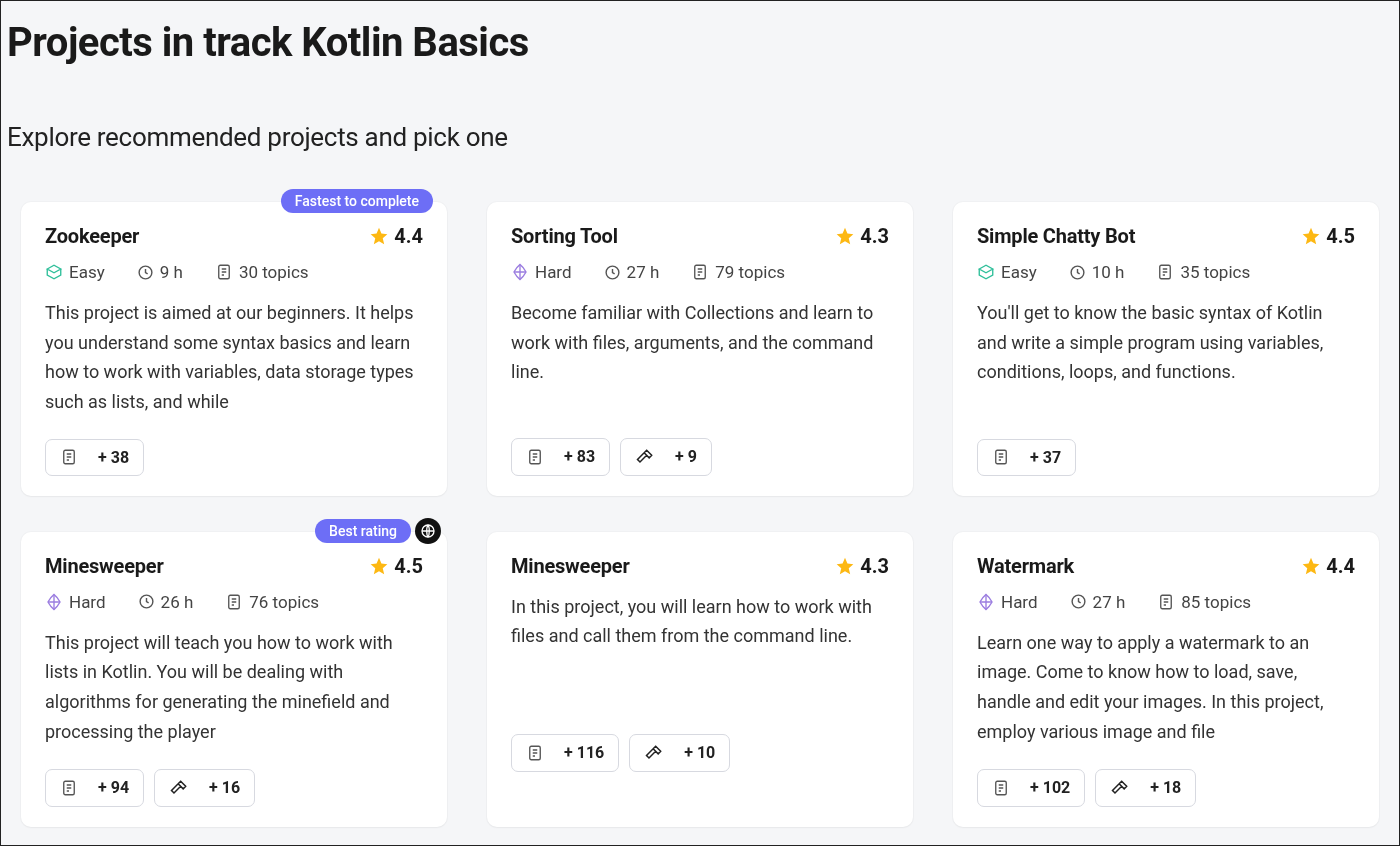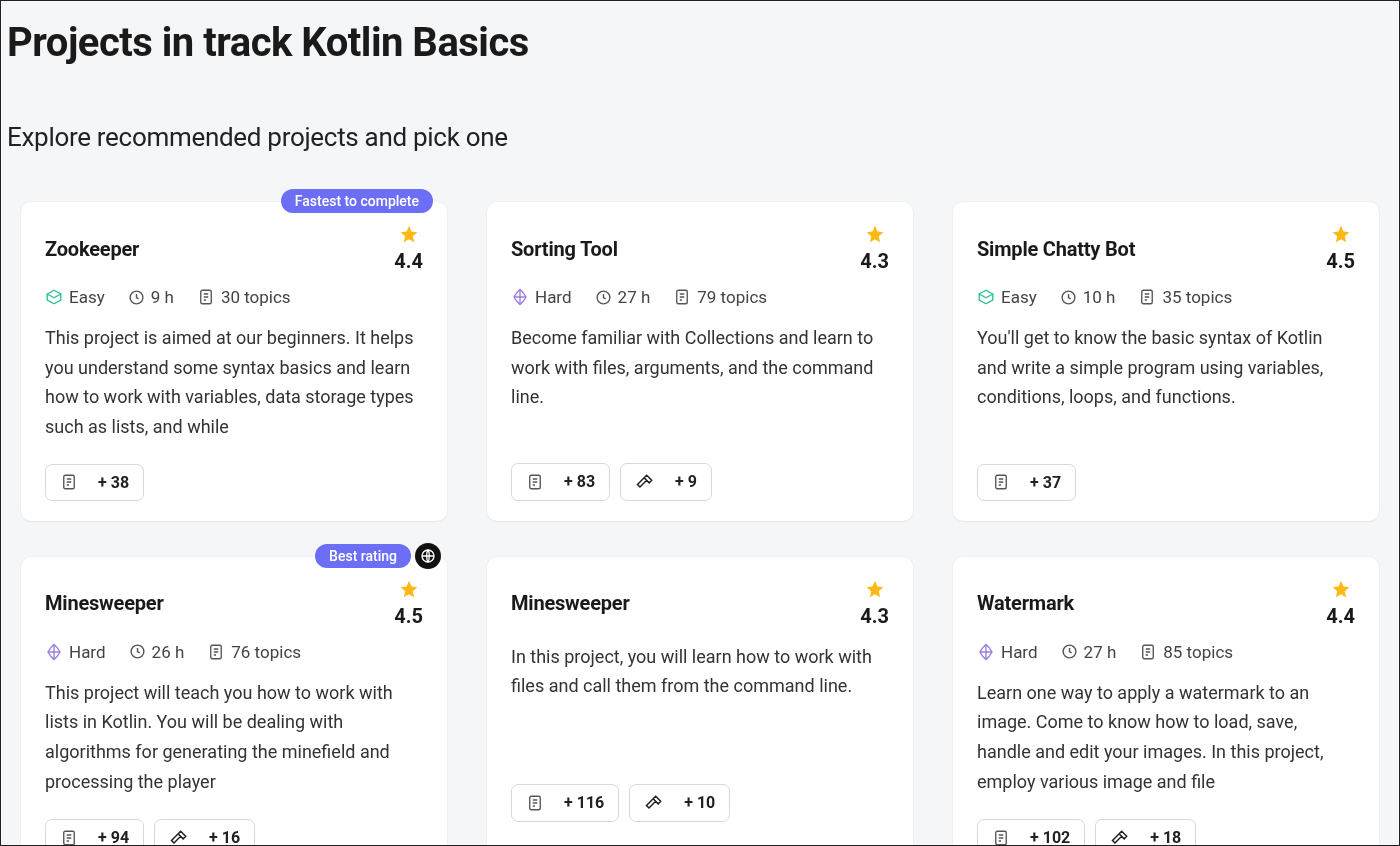--- a/index.html
+++ b/index.html
@@ -74,27 +74,26 @@
     font-size: 20px;
     font-weight: 700;
     letter-spacing: -0.2px;
   }
   .rating {
     display: flex;
     align-items: center;
     gap: 5px;
     font-size: 20px;
     font-weight: 700;
-    flex-direction: column;
   }
   .rating svg { flex-shrink: 0; }
   .meta-row {
     display: flex;
     align-items: center;
-    gap: 23px;
+    gap: 32px;
     margin-bottom: 16px;
     font-size: 17px;
     color: #444;
     flex-wrap: wrap;
   }
   .meta-item { display: flex; align-items: center; gap: 6px; font-weight: 400; }
   .desc {
     font-size: 18px;
     line-height: 1.65;
     color: #333;

